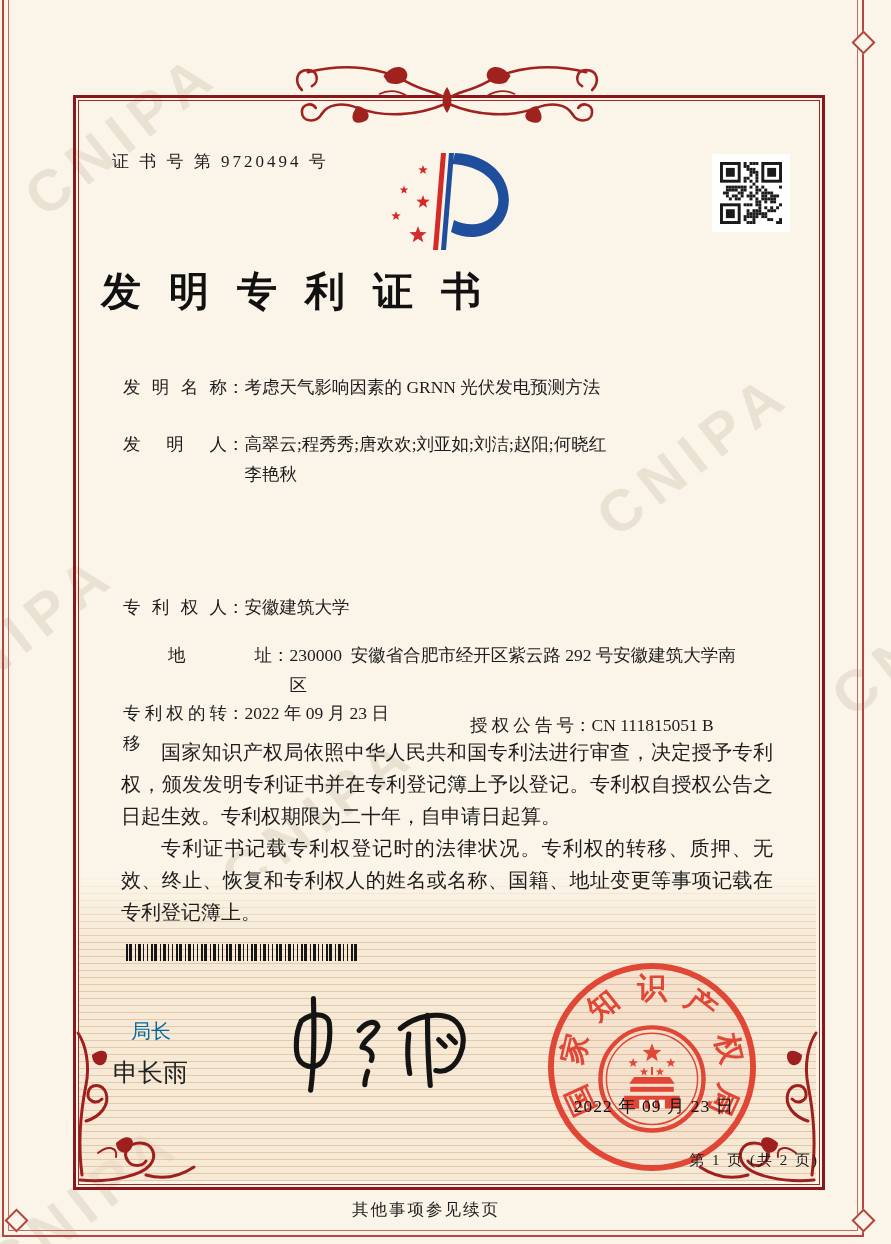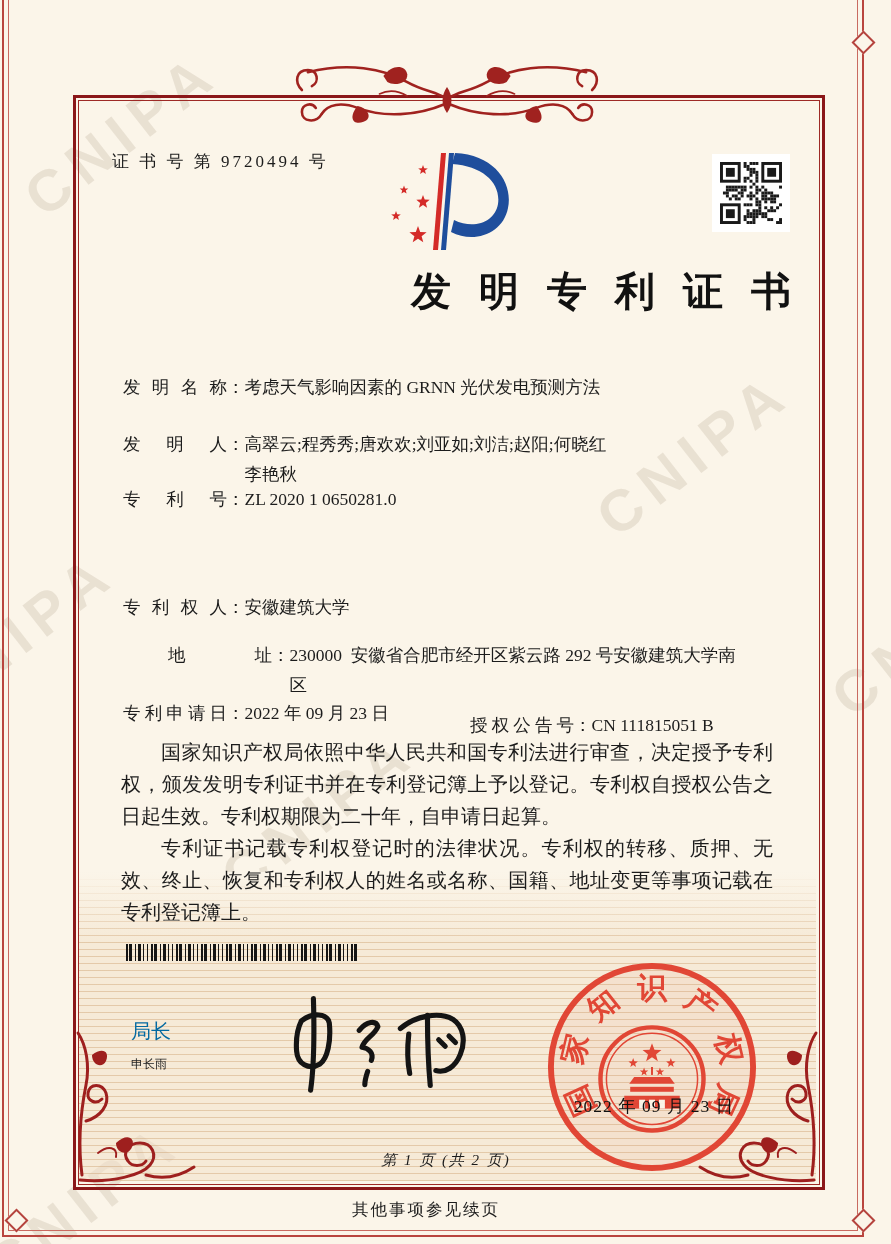--- a/index.html
+++ b/index.html
@@ -27,21 +27,21 @@
     background-color:rgba(243,224,200,0.55);
     background-image:
       linear-gradient(180deg,#fbf5e9 0,rgba(251,245,233,0) 70px),
       repeating-linear-gradient(180deg, rgba(198,148,94,0.38) 0 1px, rgba(0,0,0,0) 1px 7px);
   }
   
   .certno{position:absolute;left:112px;top:150px;font-size:17px;letter-spacing:3px;}
   .logo{position:absolute;left:360px;top:140px;}
   .qrbox{position:absolute;left:712px;top:154px;width:78px;height:78px;background:#fff;display:flex;align-items:center;justify-content:center;}
   .title{
-    position:absolute;left:73px;width:746px;top:264px;text-align:right;
+    position:absolute;left:73px;width:746px;top:264px;text-align:left;
     font-size:40px;font-weight:bold;letter-spacing:28px;text-indent:28px;color:#111;
   }
   
   .row{position:absolute;left:123px;width:676px;font-size:17.5px;line-height:30px;}
   .flabel{display:inline-block;width:104px;text-align:justify;text-align-last:justify;vertical-align:top;}
   .colon{vertical-align:top;}
   .fvalue{display:inline-block;width:530px;vertical-align:top;white-space:pre-wrap;}
   .row-name{top:372px;} .row-inventor{top:429px;} .row-patno{top:484px;}
   .row-appdate{top:538px;} .row-patentee{top:592px;} .row-address{top:640px;margin-left:45px;}
   .row-grant{top:698px;}
@@ -51,28 +51,28 @@
   .paras p{margin:0;text-indent:2em;}
   
   .barcode{
     position:absolute;left:126px;top:944px;width:231px;height:17px;
     background:repeating-linear-gradient(90deg,
       #151515 0 2px,transparent 2px 3px,#151515 3px 6px,transparent 6px 9px,
       #151515 9px 10px,transparent 10px 12px,#151515 12px 15px,transparent 15px 17px,
       #151515 17px 18px,transparent 18px 21px,#151515 21px 22px,transparent 22px 25px);
   }
   .director-label{position:absolute;left:131px;top:1018px;font-size:20px;font-family:"Liberation Sans",sans-serif;color:#0369a1;}
-  .director-name{position:absolute;left:131px;top:1056px;font-size:12px;font-family:"Liberation Sans",sans-serif;color:#222;}
+  .director-name{position:absolute;left:113px;top:1056px;font-size:25px;font-family:"Liberation Sans",sans-serif;color:#222;}
   .signature{position:absolute;left:262px;top:988px;}
   .sealwrap{position:absolute;left:543px;top:958px;width:218px;height:218px;opacity:.93;}
   .seal-date{
     position:absolute;left:548px;top:1094px;width:212px;text-align:center;
     font-size:17.5px;letter-spacing:1px;color:#111;
   }
-  .footer-page{position:absolute;left:73px;width:746px;top:1151px;text-align:center;font-size:15px;letter-spacing:2px;font-style:italic;}
+  .footer-page{position:absolute;left:73px;width:746px;top:1151px;text-align:right;font-size:15px;letter-spacing:2px;}
   .footer-note{position:absolute;left:0;width:852px;top:1199px;text-align:center;font-size:16.5px;letter-spacing:2px;}
   
   .toporn{position:absolute;left:288px;top:60px;}
   .flourish{position:absolute;top:1025px;}
   .flourish.left{left:72px;}
   .flourish.right{left:692px;transform:scaleX(-1);}
 </style>
 </head>
 <body>
 
@@ -282,35 +282,32 @@
   <div class="title">发明专利证书</div>
 
   <div class="row row-name">
     <span class="flabel">发明名称</span><span class="colon">：</span><span class="fvalue">考虑天气影响因素的 GRNN 光伏发电预测方法</span>
   </div>
 
   <div class="row row-inventor">
     <span class="flabel">发明人</span><span class="colon">：</span><span class="fvalue"><span>高翠云;程秀秀;唐欢欢;刘亚如;刘洁;赵阳;何晓红</span><br><span>李艳秋</span></span>
   </div>
 
-  <div class="row row-patno">
-    <span class="flabel">专利号</span><span class="colon">：</span><span class="fvalue">ZL 2020 1 0650281.0</span>
-  </div>
 
 
   <div class="row row-patentee">
     <span class="flabel">专利权人</span><span class="colon">：</span><span class="fvalue">安徽建筑大学</span>
   </div>
 
   <div class="row row-address">
     <span class="flabel">地址</span><span class="colon">：</span><span class="fvalue"><span>230000  安徽省合肥市经开区紫云路 292 号安徽建筑大学南</span><br><span>区</span></span>
   </div>
 
   <div class="row row-grant">
-    <span class="flabel">专利申请日</span><span class="colon">：</span><span>2022 年 09 月 23 日</span>
+    <span class="flabel">专利权的转移</span><span class="colon">：</span><span>2022 年 09 月 23 日</span>
     <span class="g2"><span class="flabel">授权公告号</span><span class="colon">：</span><span>CN 111815051 B</span></span>
   </div>
 
   <div class="paras">
     <p>国家知识产权局依照中华人民共和国专利法进行审查，决定授予专利权，颁发发明专利证书并在专利登记簿上予以登记。专利权自授权公告之日起生效。专利权期限为二十年，自申请日起算。</p>
     <p>专利证书记载专利权登记时的法律状况。专利权的转移、质押、无效、终止、恢复和专利权人的姓名或名称、国籍、地址变更等事项记载在专利登记簿上。</p>
   </div>
 
   <div class="barcode"></div>
 

